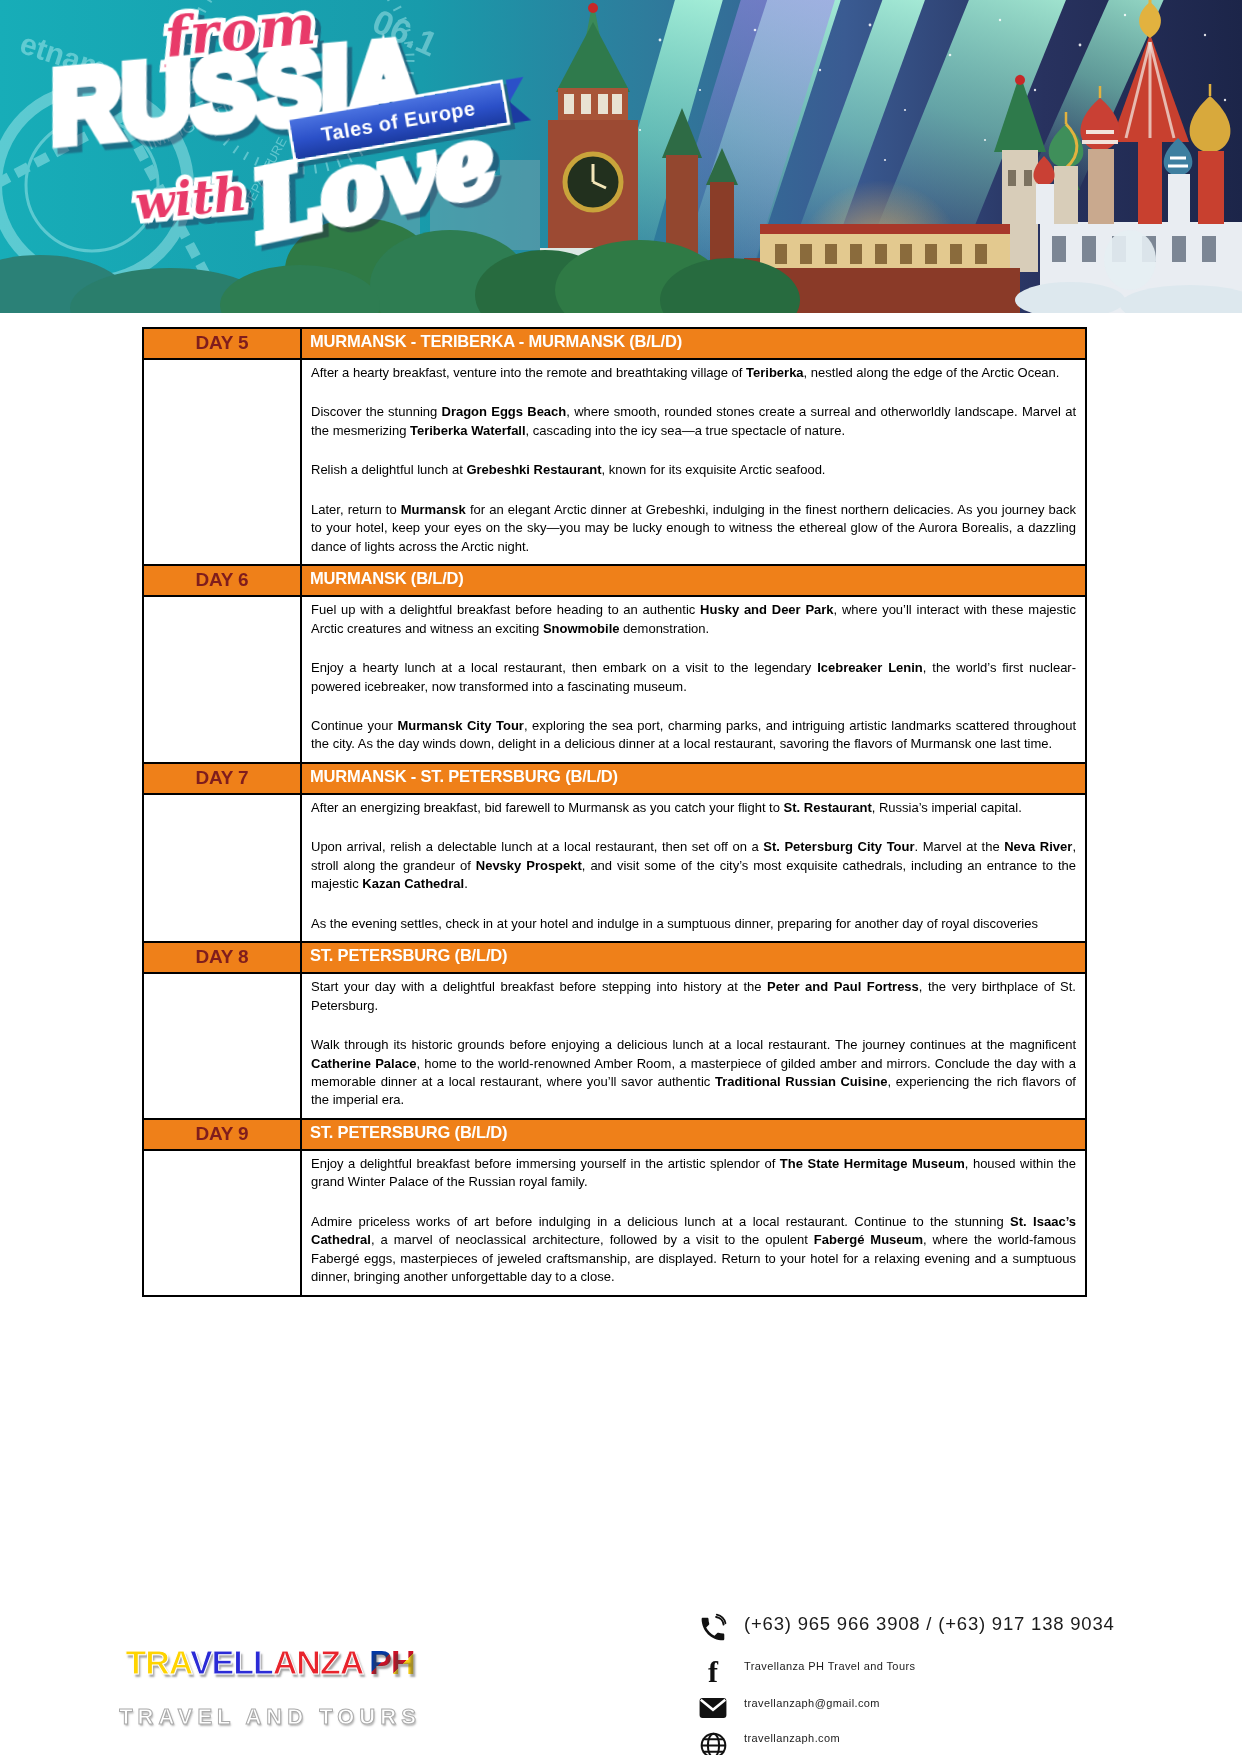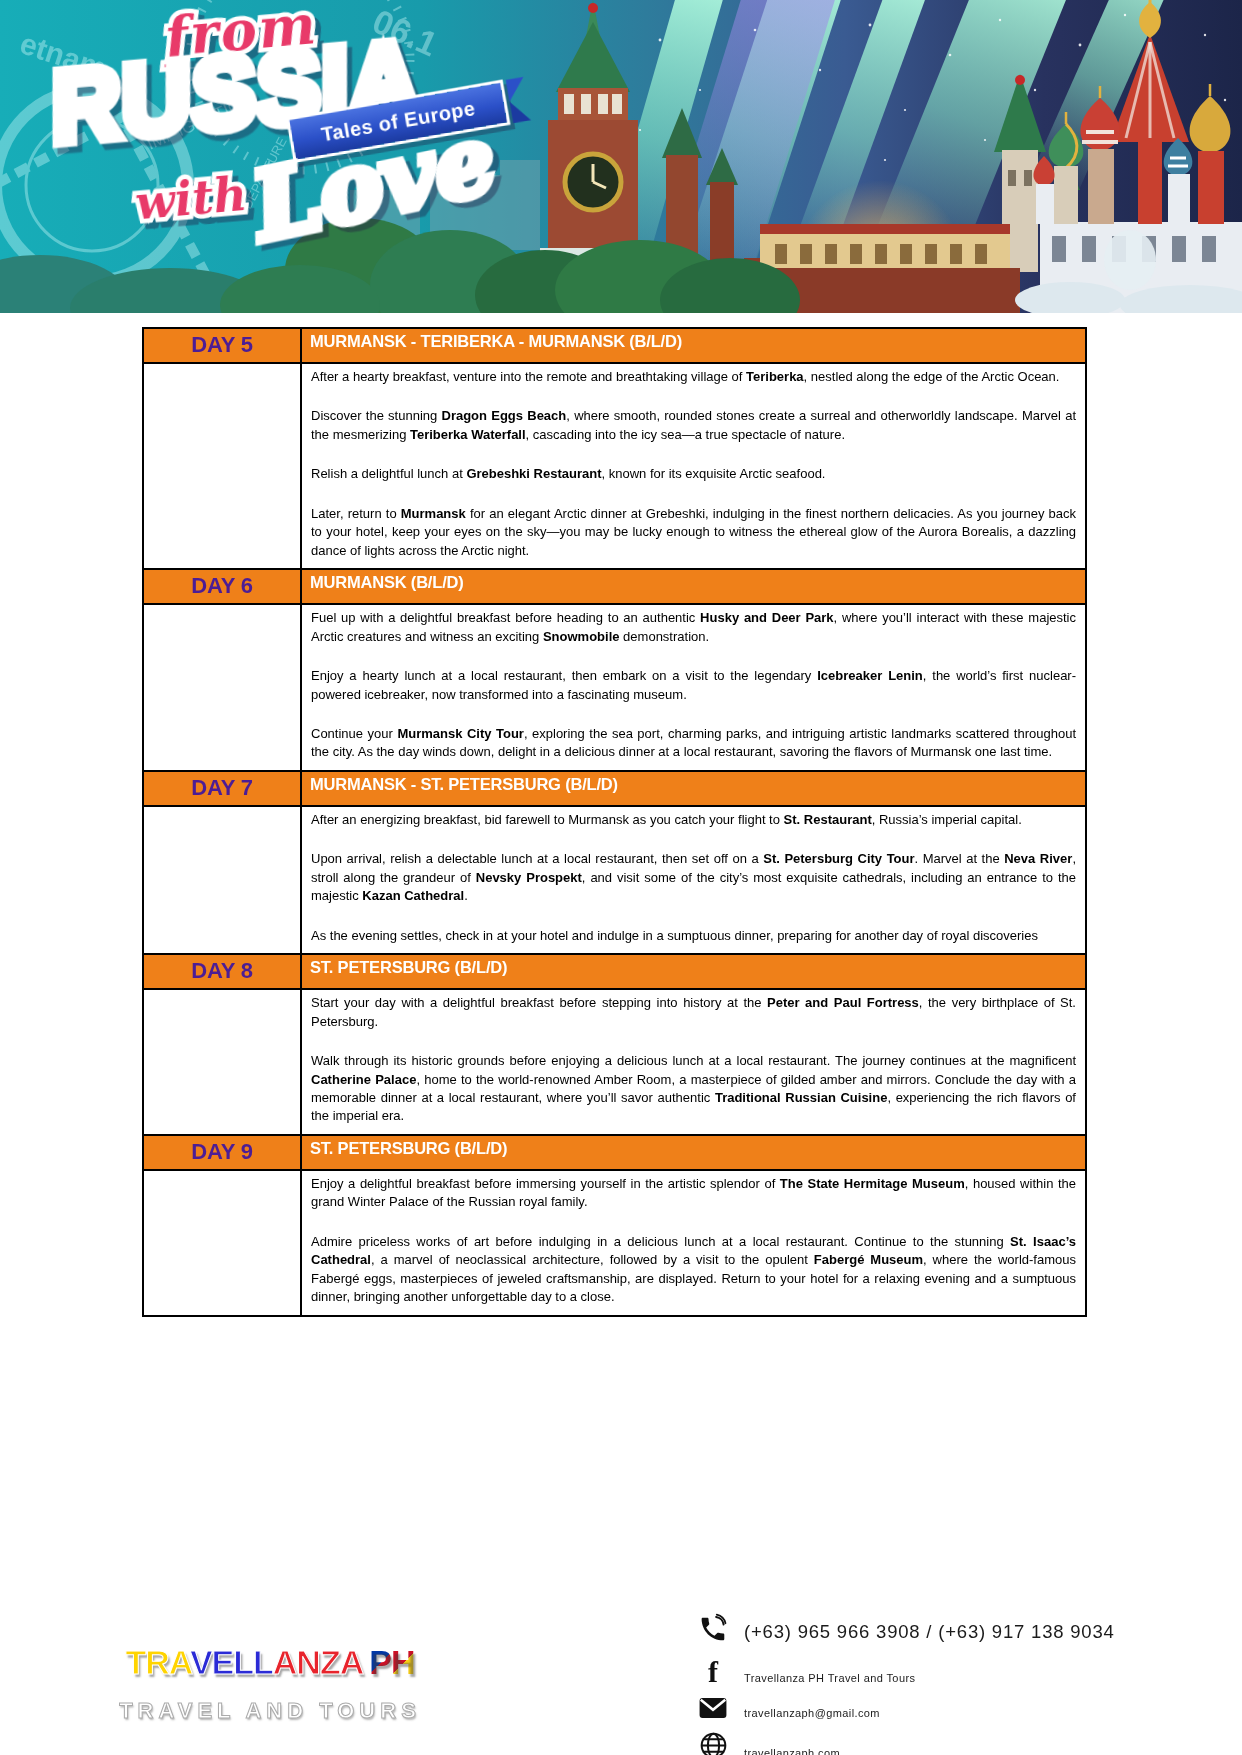--- a/index.html
+++ b/index.html
@@ -76,22 +76,22 @@
   
   table.itinerary {
     border-collapse: collapse;
     margin: 14px 0 0 142px;
     width: 945px;
     table-layout: fixed;
     border: 2px solid #000;
   }
   table.itinerary td { border: 2px solid #000; vertical-align: top; }
   td.day-label {
-    width: 158px; background: #EF8019; color: #4c1d95;
-    font-weight: 700; font-size: 22px; text-align: center;
+    width: 158px; background: #EF8019; color: #7f1d1d;
+    font-weight: 700; font-size: 19px; text-align: center;
     padding: 3px 12px 4px; letter-spacing: -0.2px;
   }
   td.day-title {
     background: #EF8019; color: #fff;
     font-weight: 700; font-size: 16.5px; text-align: left;
     padding: 3px 8px 4px; letter-spacing: -0.2px;
   }
   td.day-empty { background: #fff; }
   td.day-content {
     background: #fff; color: #000;
@@ -114,30 +114,30 @@
   }
   .brand-p1 { color: #FFD400; }
   .brand-p2 { color: #2B2BD6; }
   .brand-p3 { color: #E8242C; }
   .brand-ph {
     background: linear-gradient(135deg,#0038A8 0%,#0038A8 38%,#CE1126 38%,#CE1126 66%,#FCD116 66%,#FCD116 100%);
     -webkit-background-clip: text; background-clip: text; color: transparent;
     -webkit-text-stroke: 0; margin-left: 6px;
   }
   .brand-tagline {
-    margin-top: 16px;
+    margin-top: 22px;
     font: 700 22px "Liberation Sans", sans-serif;
     letter-spacing: 5px;
     color: #ffffff;
     -webkit-text-stroke: 1px #ABABAB;
     text-shadow: 1px 2px 2px rgba(90,90,90,.45);
     white-space: nowrap;
   }
   .contacts { position: absolute; left: 696px; top: 28px; }
-  .contact-row { display: flex; align-items: flex-end; margin-bottom: 13px; }
+  .contact-row { display: flex; align-items: flex-start; margin-bottom: 13px; }
   .contact-row.phone-row { margin-bottom: 17px; }
   .contact-icon { width: 34px; display: flex; justify-content: center; margin-right: 14px; flex: none; }
   .contact-text { font-size: 11px; color: #1b1b1b; letter-spacing: .4px; }
   .phone-row .contact-text { font-size: 18.5px; letter-spacing: .8px; }
   .fb-glyph { font: 700 30px "Liberation Serif", serif; line-height: 24px; color:#111; }
 </style>
 </head>
 <body>
 
 <div class="page">

